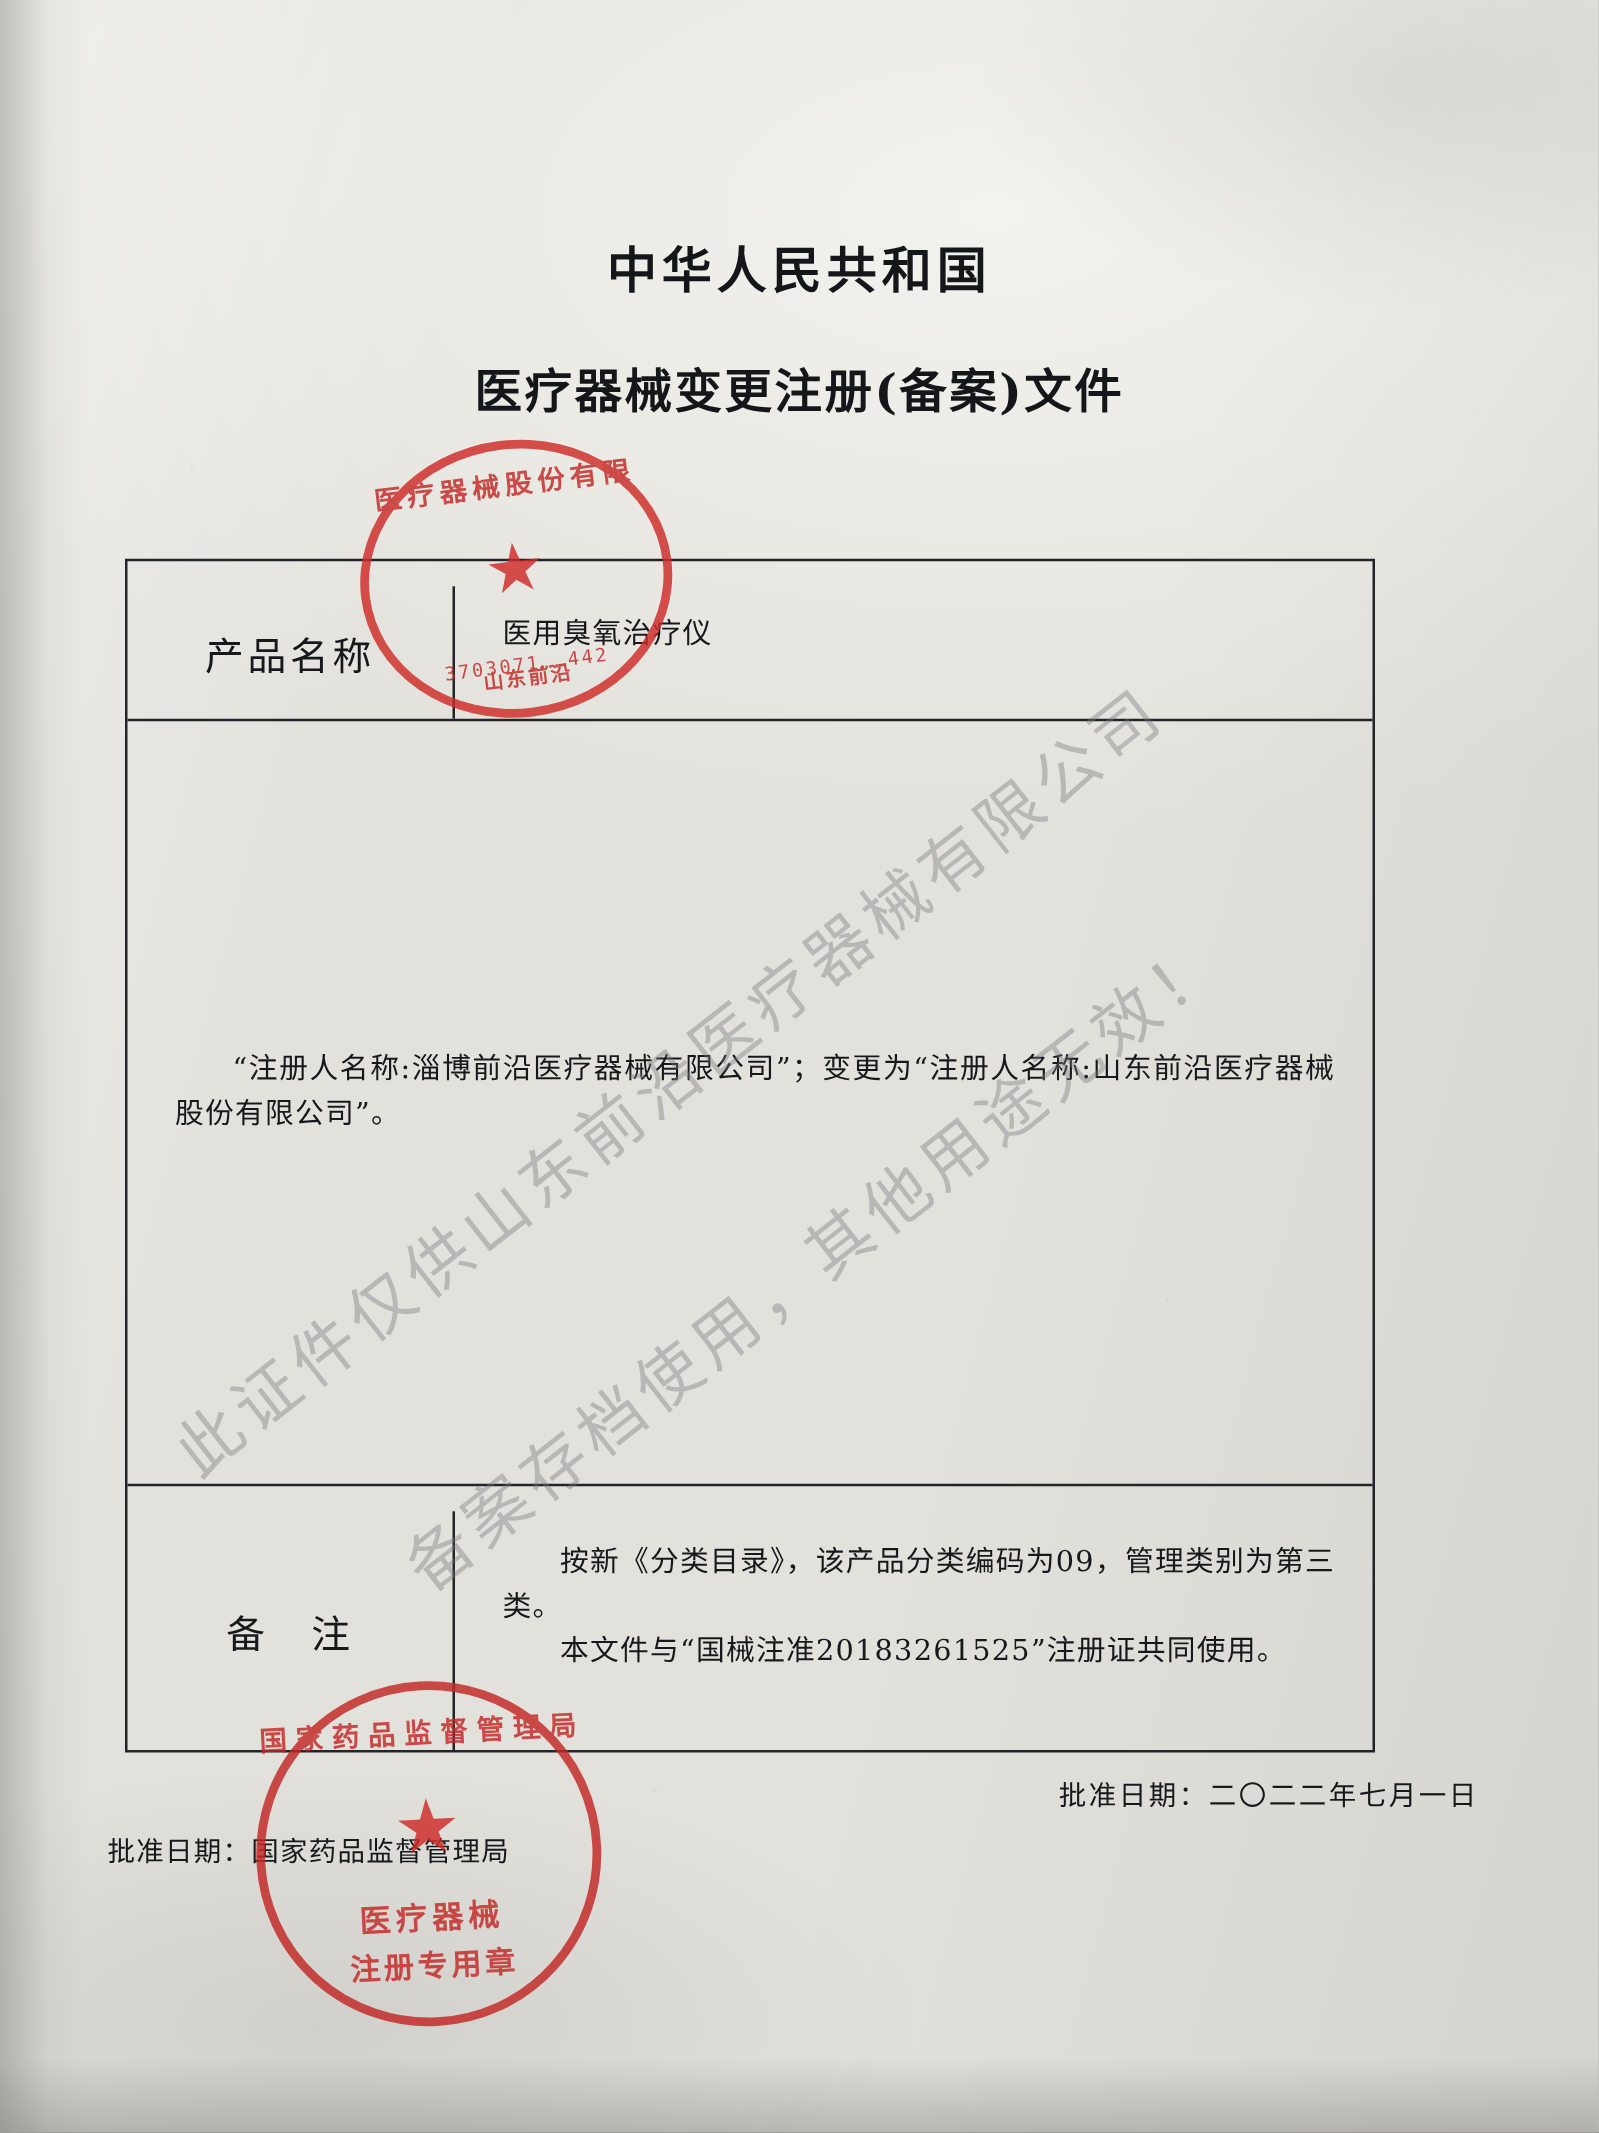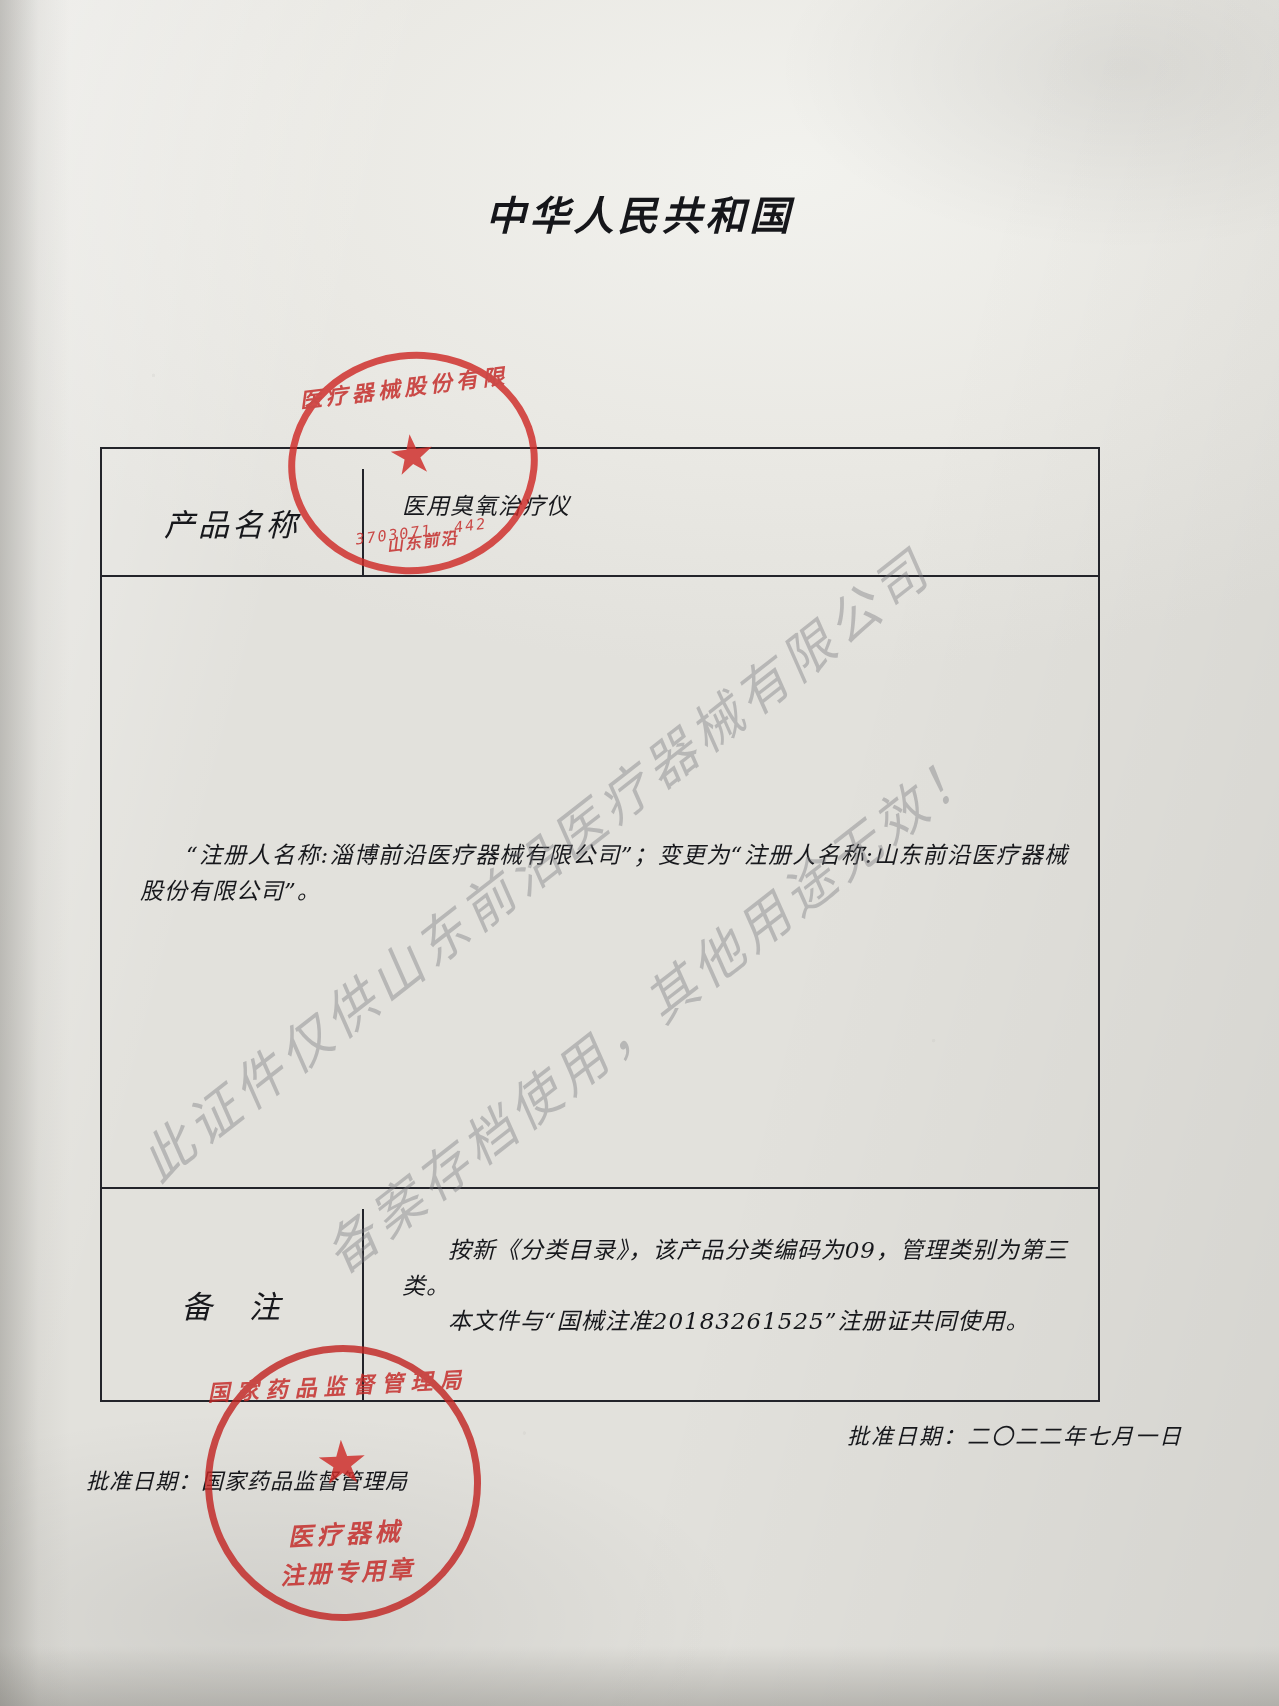--- a/index.html
+++ b/index.html
@@ -12,21 +12,20 @@
     font-family: "DejaVu Sans", "Liberation Sans", sans-serif;
   }
   .page {
     position: relative;
     width: 1279px;
     height: 1706px;
     overflow: hidden;
     background:
       radial-gradient(ellipse 900px 500px at 62% 10%, #f2f2ee 0%, #eae9e4 55%, #e2e1dc 100%),
       linear-gradient(160deg, #f4f3ef 0%, #eceae5 40%, #e6e4df 70%, #dedcd6 100%);
-    font-style: italic;
   }
   
   .paper-shade {
     position: absolute;
     inset: 0;
     background:
       linear-gradient(105deg, rgba(255,255,255,0.45) 0%, rgba(255,255,255,0.0) 25%, rgba(0,0,0,0.0) 60%, rgba(0,0,0,0.06) 100%),
       radial-gradient(ellipse 700px 300px at 20% 95%, rgba(0,0,0,0.08), rgba(0,0,0,0) 70%),
       radial-gradient(ellipse 500px 260px at 88% 4%, rgba(0,0,0,0.07), rgba(0,0,0,0) 70%);
     pointer-events: none;
@@ -281,20 +280,21 @@
 <body>
 
 <div class="page">
 
   <div class="paper-shade"></div>
   <div class="speckle"></div>
   <div class="edge-dark-left"></div>
   <div class="edge-dark-bottom"></div>
 
   <div class="title-main">中华人民共和国</div>
+  <div class="title-sub">医疗器械变更注册(备案)文件</div>
 
 
   <div class="doc-table">
 
     <div class="row row-name">
       <div class="cell-label">产品名称</div>
       <div class="cell-value">医用臭氧治疗仪</div>
     </div>
 
     <div class="row row-change">

